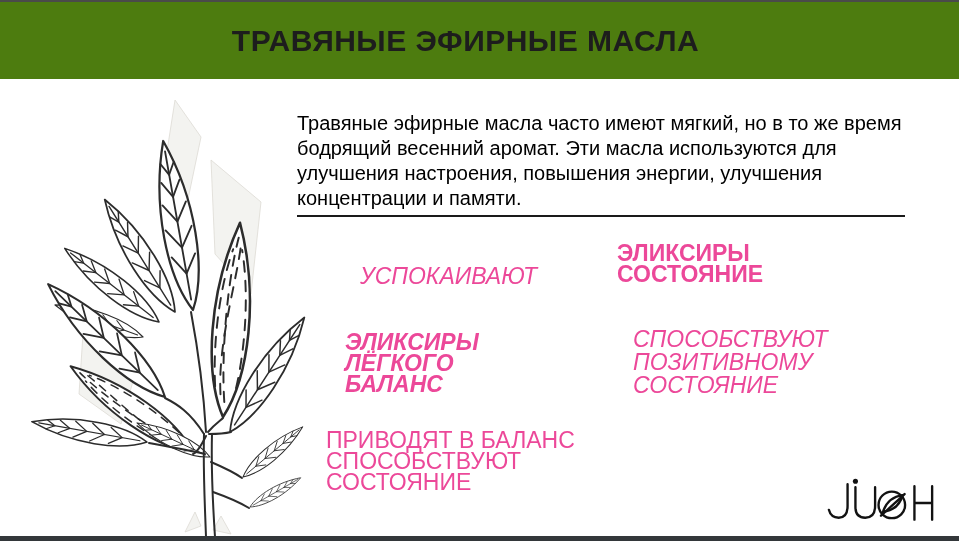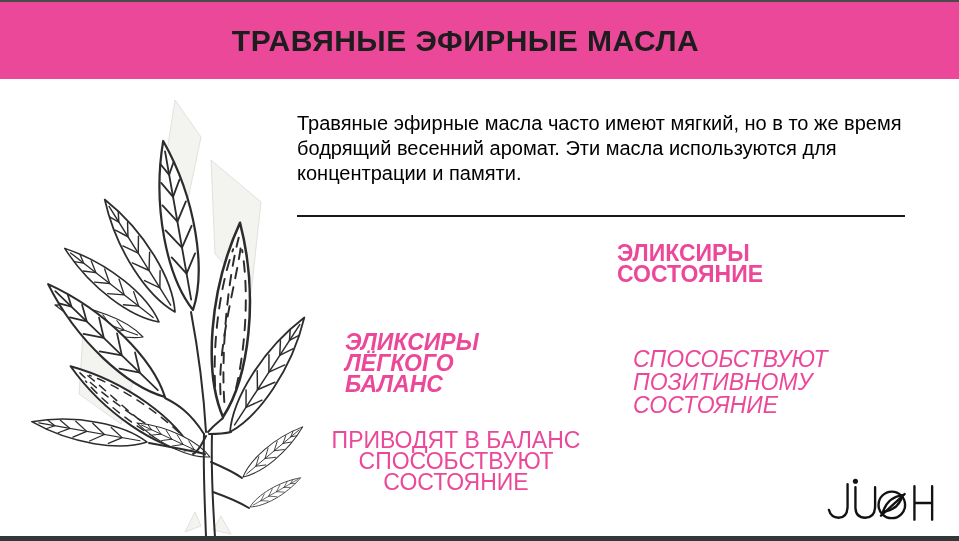--- a/index.html
+++ b/index.html
@@ -3,43 +3,43 @@
 <meta charset="utf-8">
 <style>
   html,body{margin:0;padding:0;background:#e9e9e9;}
   .slide{
     position:relative;width:959px;height:541px;background:#ffffff;
     font-family:"Liberation Sans", sans-serif;color:#1b1b1b;overflow:hidden;
     margin:0 auto;
   }
   .top-border{position:absolute;top:0;left:0;width:100%;height:2px;background:#4a4a4a;}
   .header-band{
-    position:absolute;top:2px;left:0;width:100%;height:77px;background:#ec4899;
+    position:absolute;top:2px;left:0;width:100%;height:77px;background:#4d7c0f;
     display:flex;align-items:center;justify-content:center;
   }
   .page-title{
     margin:0;font-size:30px;font-weight:700;letter-spacing:0.5px;color:#1d1d1d;
     transform:translateX(-14px);white-space:nowrap;
   }
   .plant{position:absolute;left:25px;top:82px;width:285px;height:455px;}
   .plant svg{width:100%;height:100%;}
   .lo{fill:#ffffff;stroke:#2c2c2c;stroke-width:1.7px;stroke-linejoin:round;}
   .lv{fill:none;stroke:#2c2c2c;stroke-width:1.4px;stroke-linecap:round;}
   .lh{fill:none;stroke:#2c2c2c;stroke-width:1.3px;stroke-linecap:round;stroke-dasharray:7 6;}
   .st{fill:none;stroke:#2c2c2c;stroke-width:2px;stroke-linecap:round;}
   .shade{fill:#f3f3f0;stroke:#dddbd4;stroke-width:0.8px;}
   .intro{position:absolute;left:297px;top:111px;font-size:20px;line-height:25px;color:#000000;}
   .intro-line{white-space:nowrap;}
   .divider{position:absolute;left:297px;top:215px;width:608px;height:2px;background:#1a1a1a;}
   .benefit{position:absolute;font-size:23px;line-height:21px;color:#ec4899;}
   .b-calm{left:360px;top:266px;font-style:italic;}
   .b-longevity{left:617px;top:243px;font-weight:700;}
   .b-breathing{left:345px;top:332px;width:190px;font-weight:700;font-style:italic;}
-  .b-positive{left:633px;top:348px;font-style:italic;line-height:23px;}
-  .b-balance{left:326px;top:430px;width:260px;text-align:center;}
+  .b-positive{left:633px;top:328px;font-style:italic;line-height:23px;}
+  .b-balance{left:326px;top:430px;width:260px;text-align:left;}
   .logo{position:absolute;left:822px;top:474px;width:118px;height:52px;}
   .logo svg{width:100%;height:100%;}
   .lg{fill:none;stroke:#121212;stroke-width:2.4px;stroke-linecap:round;}
   .lgf{fill:#121212;stroke:none;}
   .visually-hidden{position:absolute;width:1px;height:1px;overflow:hidden;clip:rect(0 0 0 0);white-space:nowrap;}
   .footer-bar{position:absolute;bottom:0;left:0;width:100%;height:5px;background:#33373a;}
 </style>
 </head>
 <body>
 
@@ -96,25 +96,29 @@
       <path class="st" d="M188,410 C205,416 214,420 224,426"></path>
       <path class="st" d="M180,372 C162,368 140,364 124,361"></path>
       <path class="st" d="M179,352 C178,390 180,425 181,455"></path>
       <path class="st" d="M187,352 C186,390 188,425 190,455"></path>
     </svg>
   </div>
 
   <div class="intro">
     <div class="intro-line">Травяные эфирные масла часто имеют мягкий, но в то же время</div>
     <div class="intro-line">бодрящий весенний аромат. Эти масла используются для</div>
+    <div class="intro-line">улучшения настроения, повышения энергии, улучшения</div>
     <div class="intro-line">концентрации и памяти.</div>
   </div>
 
   <div class="divider"></div>
 
+  <div class="benefit b-calm">
+    <span>УСПОКАИВАЮТ</span>
+  </div>
 
   <div class="benefit b-longevity">
     <div>ЭЛИКСИРЫ</div>
     <div>СОСТОЯНИЕ</div>
   </div>
 
   <div class="benefit b-breathing">
     <div>ЭЛИКСИРЫ ЛЁГКОГО</div>
     <div>БАЛАНС</div>
   </div>

